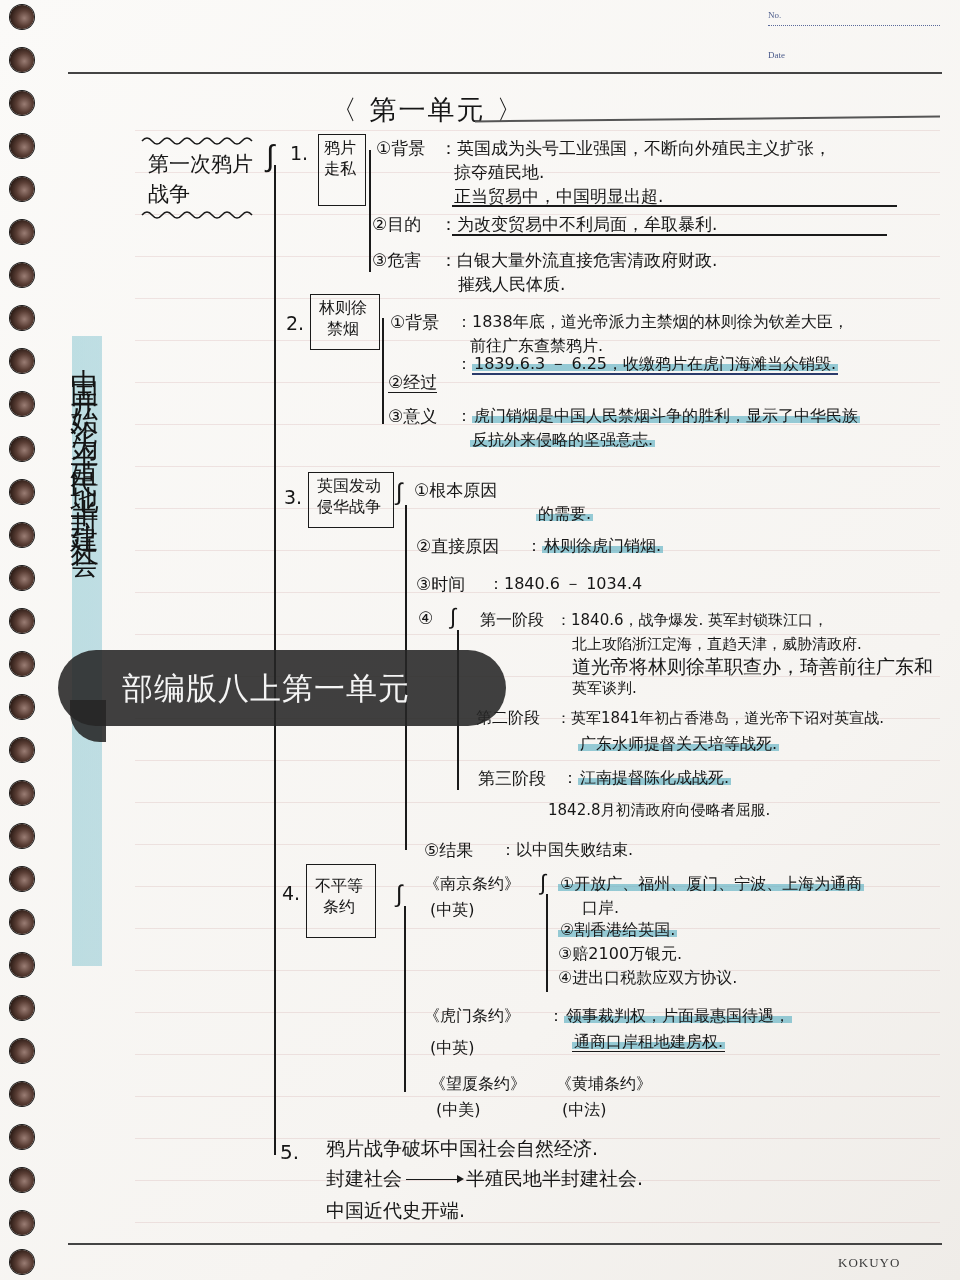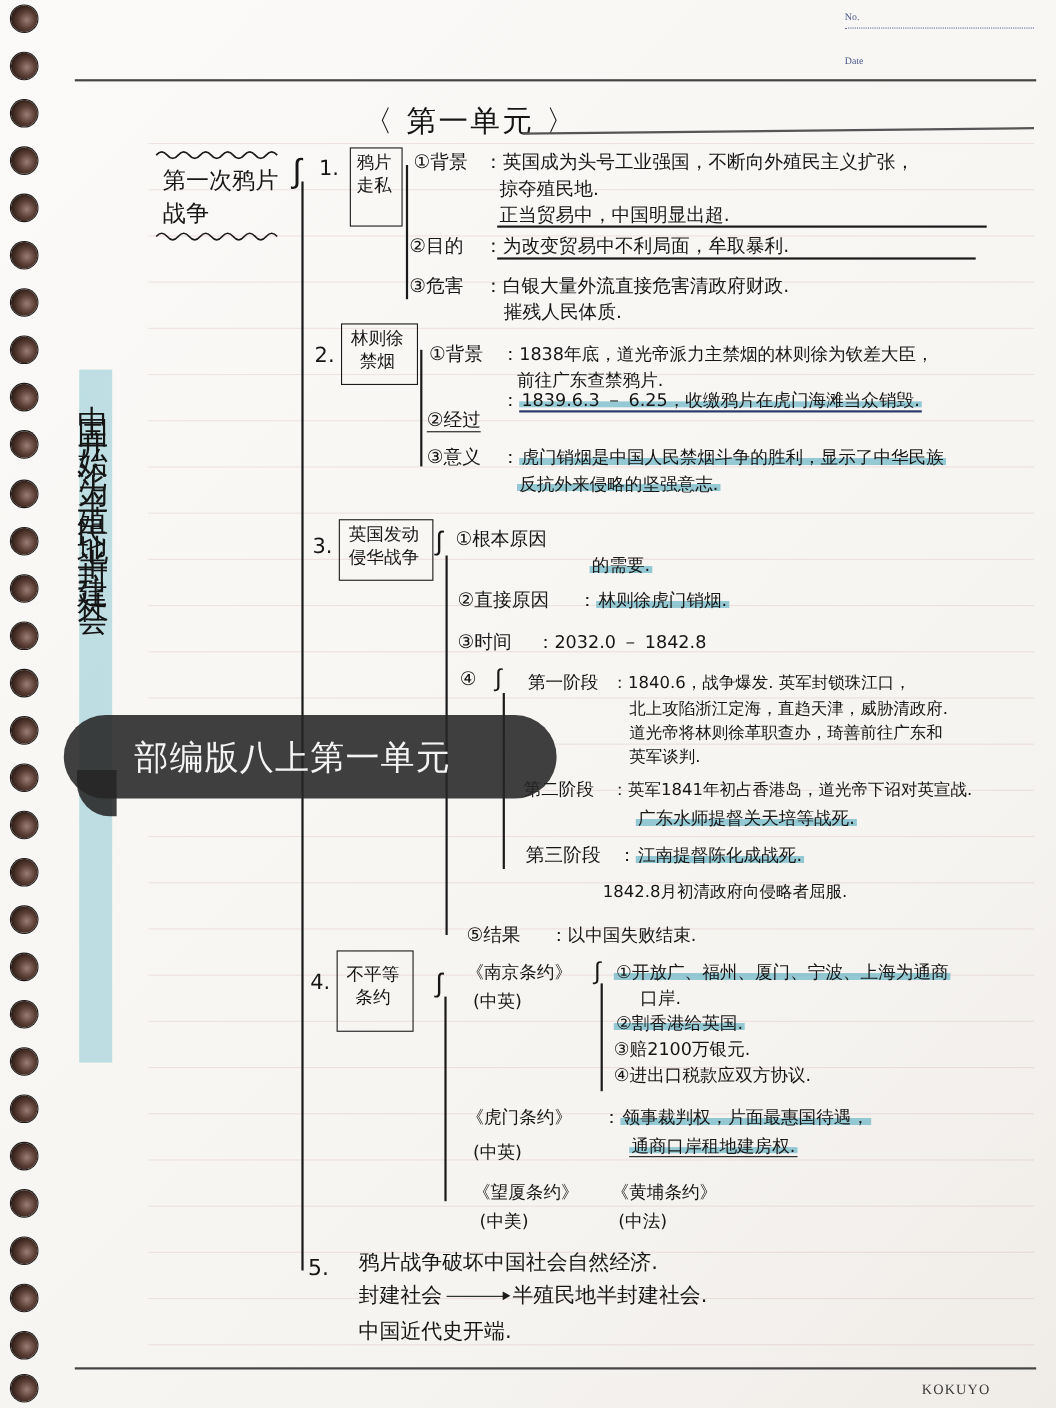--- a/index.html
+++ b/index.html
@@ -214,30 +214,30 @@
   <div class="hand brace" style="left:396px;top:478px;font-size:24px">∫</div>
   <div class="vline" style="left:405px;top:505px;height:345px;width:1.5px"></div>
 
   <div class="hand item" style="left:414px;top:478px">①根本原因</div>
   <div class="hand item" style="left:536px;top:502px;font-size:16px"><span class="hl">的需要.</span></div>
 
   <div class="hand item" style="left:416px;top:534px">②直接原因</div>
   <div class="hand item" style="left:526px;top:534px;font-size:16px"><span>：</span><span class="hl">林则徐虎门销烟.</span></div>
 
   <div class="hand item" style="left:416px;top:572px">③时间</div>
-  <div class="hand item" style="left:488px;top:572px;font-size:16px"><span>：</span><span>2032.0 － 1842.8</span></div>
+  <div class="hand item" style="left:488px;top:572px;font-size:16px"><span>：</span><span>1840.6 － 1034.4</span></div>
 
   <div class="hand item" style="left:418px;top:606px">④</div>
   <div class="hand brace" style="left:450px;top:604px;font-size:22px">∫</div>
   <div class="vline" style="left:457px;top:630px;height:160px;width:1.5px"></div>
 
   <div class="hand item" style="left:480px;top:608px;font-size:16px">第一阶段</div>
   <div class="hand item" style="left:556px;top:608px;font-size:15px"><span>：</span><span>1840.6，战争爆发. 英军封锁珠江口，</span></div>
   <div class="hand item" style="left:572px;top:632px;font-size:15px">北上攻陷浙江定海，直趋天津，威胁清政府.</div>
-  <div class="hand item" style="left:572px;top:654px;font-size:15px">道光帝将林则徐革职查办，琦善前往广东和</div>
+  <div class="hand item" style="left:572px;top:654px;font-size:19px">道光帝将林则徐革职查办，琦善前往广东和</div>
   <div class="hand item" style="left:572px;top:676px;font-size:15px">英军谈判.</div>
 
   <div class="hand item" style="left:476px;top:706px;font-size:16px">第二阶段</div>
   <div class="hand item" style="left:556px;top:706px;font-size:15px"><span>：</span><span>英军1841年初占香港岛，道光帝下诏对英宣战.</span></div>
   <div class="hand item" style="left:578px;top:732px;font-size:16px"><span class="hl">广东水师提督关天培等战死.</span></div>
 
   <div class="hand item" style="left:478px;top:766px;font-size:17px">第三阶段</div>
   <div class="hand item" style="left:562px;top:766px;font-size:16px"><span>：</span><span class="hl">江南提督陈化成战死.</span></div>
   <div class="hand item" style="left:548px;top:798px;font-size:15px">1842.8月初清政府向侵略者屈服.</div>
 

